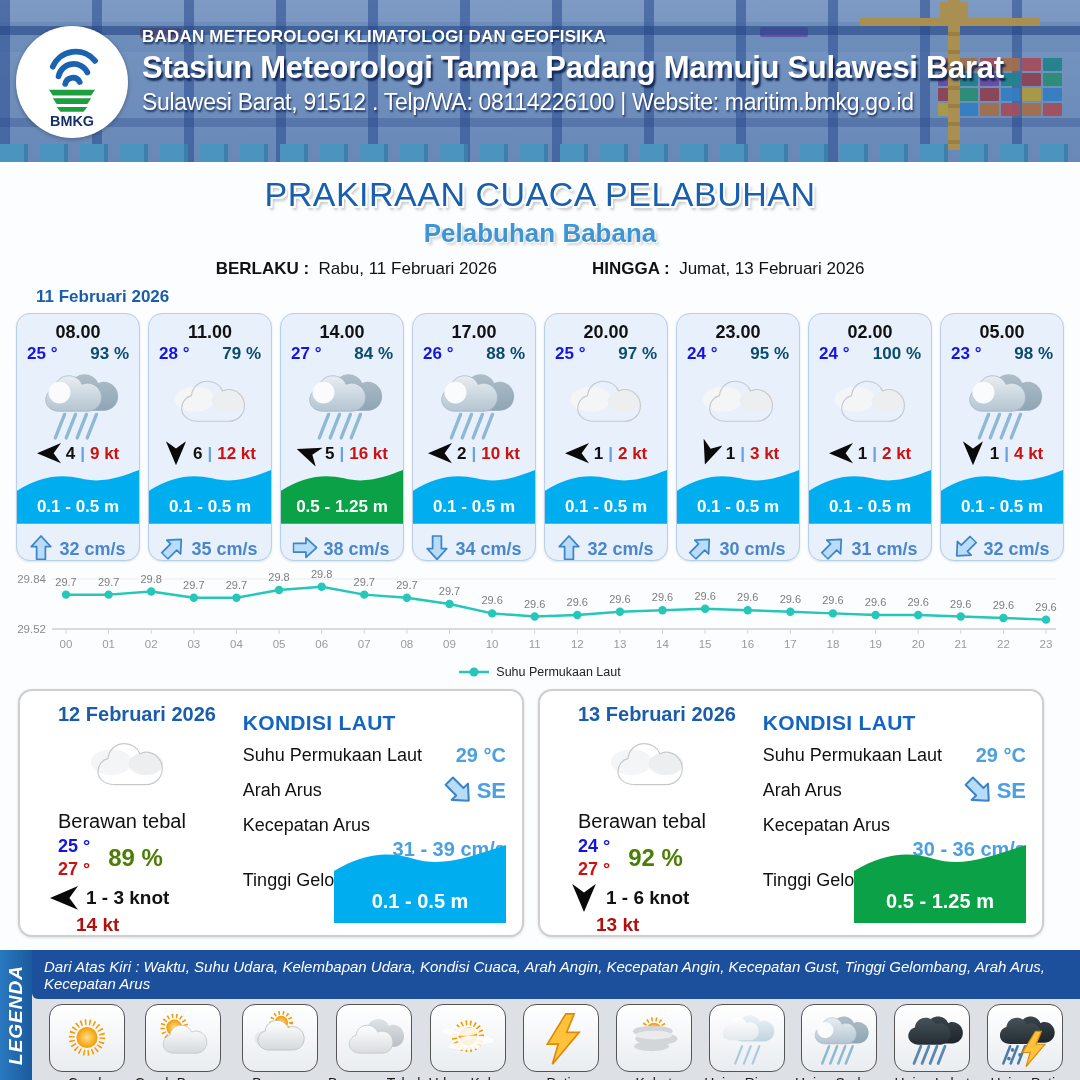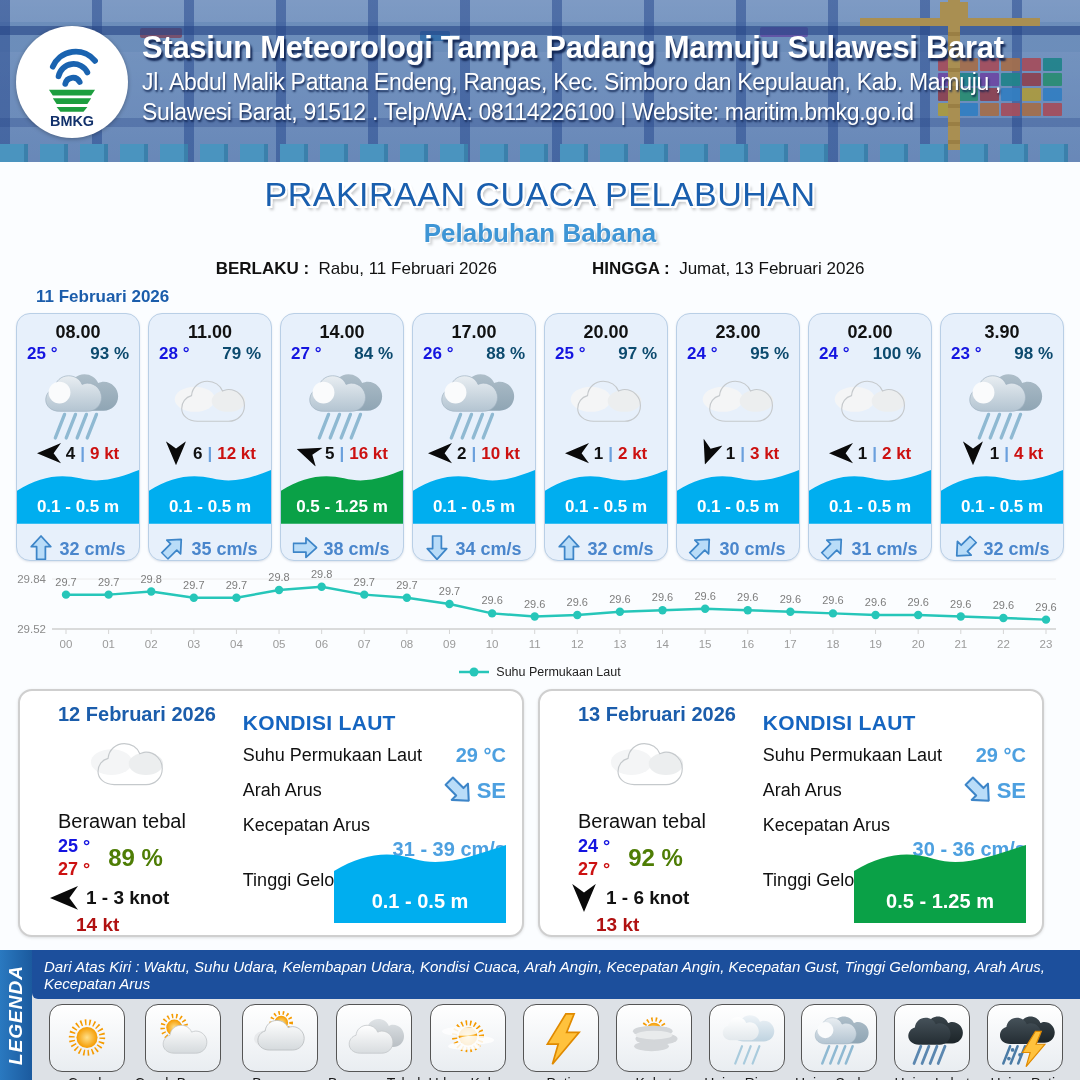--- a/index.html
+++ b/index.html
@@ -156,22 +156,22 @@
         </g>
         <g fill="#1d9e3f">
           <path d="M26,58 h48 l-4,6 h-40 z"></path>
           <path d="M30,67 h40 l-4,6 h-32 z"></path>
           <path d="M34,76 h32 l-4,5 h-24 z"></path>
         </g>
         <text x="50" y="96" text-anchor="middle" font-size="15" font-weight="bold" fill="#12316b" font-family="Liberation Sans, sans-serif">BMKG</text>
       </svg>
     </div>
     <div class="hx htext">
+      <div class="h-org">BADAN METEOROLOGI KLIMATOLOGI DAN GEOFISIKA</div>
       <div class="h-station">Stasiun Meteorologi Tampa Padang Mamuju Sulawesi Barat</div>
-      <div class="h-addr">Jl. Abdul Malik Pattana Endeng, Rangas, Kec. Simboro dan Kepulauan, Kab. Mamuju ,</div>
       <div class="h-addr">Sulawesi Barat, 91512 . Telp/WA: 08114226100 | Website: maritim.bmkg.go.id</div>
     </div>
   </div>
 
   <div class="titleblock">
     <div class="t-main">PRAKIRAAN CUACA PELABUHAN</div>
     <div class="t-sub">Pelabuhan Babana</div>
     <div class="t-valid">
       <span><b>BERLAKU :</b>&nbsp; <span>Rabu, 11 Februari 2026</span></span>
       <span><b>HINGGA :</b>&nbsp; <span>Jumat, 13 Februari 2026</span></span>
@@ -503,21 +503,21 @@
     <div class="c-current">
       <span class="cur-arrow">
             <svg width="22" height="25.299999999999997" viewBox="0 0 22 26" style="transform:rotate(45deg)">
     <polygon points="11,1 21,12 15.5,12 15.5,25 6.5,25 6.5,12 1,12" fill="#b9dcf8" stroke="#3d85c8" stroke-width="1.8" stroke-linejoin="round"></polygon>
             </svg>
           </span>
       <span>31 cm/s</span>
     </div>
       </div>
       <div class="card">
-    <div class="c-time">3.90</div>
+    <div class="c-time">05.00</div>
     <div class="c-row">
       <span class="c-temp">23 °</span>
       <span class="c-hum">98 %</span>
     </div>
     <div class="c-icon">
           <svg width="84" height="77.28" viewBox="0 0 100 92">
             <linearGradient id="g11" x1="0" y1="0" x2="0" y2="1">
               <stop offset="0" stop-color="#aebec9"></stop>
               <stop offset="1" stop-color="#8fa5b4"></stop>
             </linearGradient>

